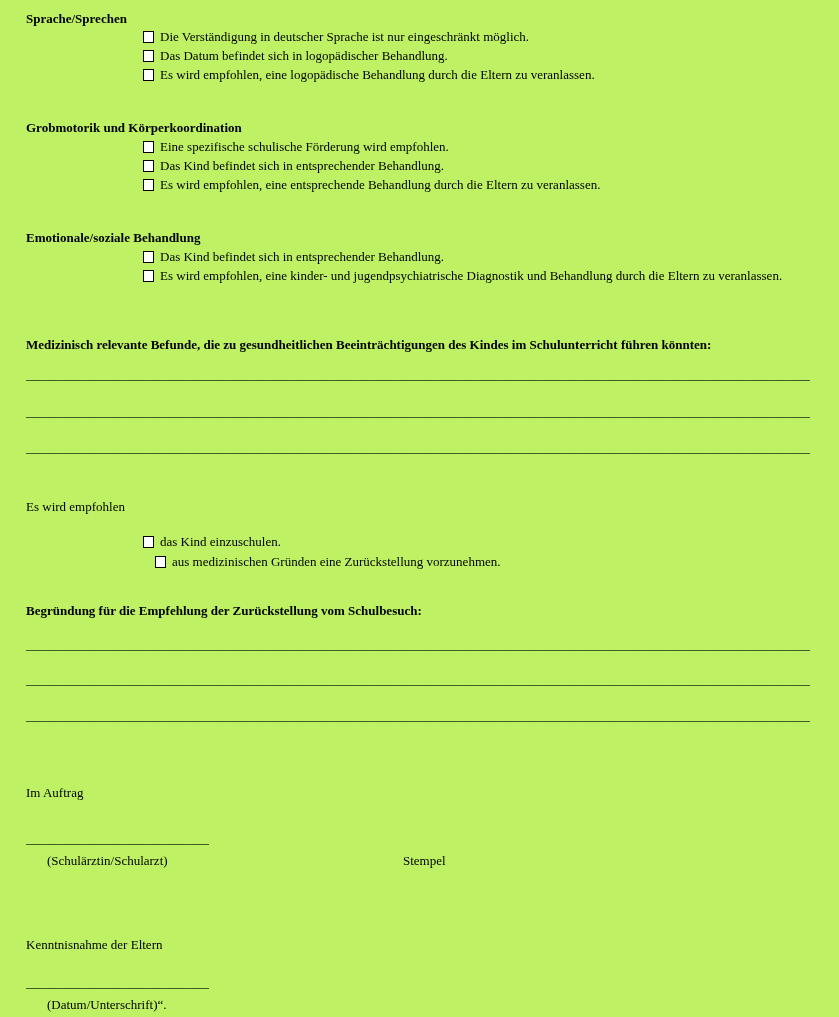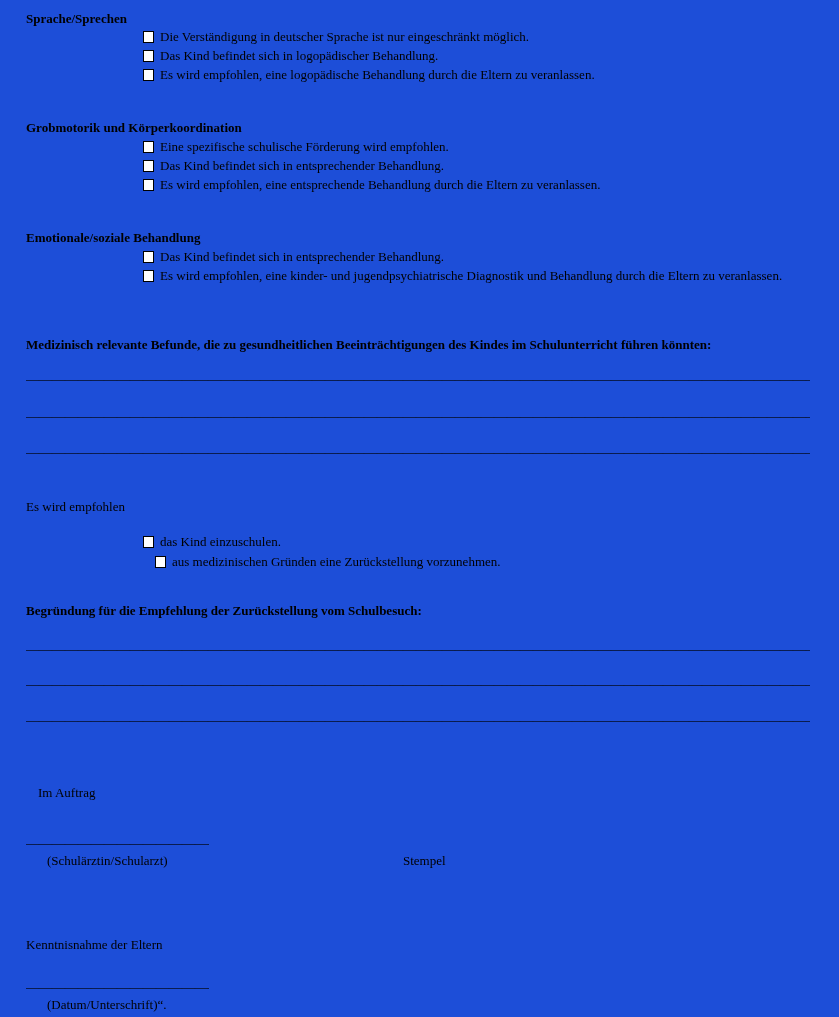--- a/index.html
+++ b/index.html
@@ -4,21 +4,21 @@
 <style>
   html, body {
     margin: 0;
     padding: 0;
     background: #ffffff;
   }
   .page {
     position: relative;
     width: 839px;
     height: 1017px;
-    background: #1d4ed8;
+    background: #bef264;
     color: #000000;
     font-family: "Liberation Serif", "DejaVu Serif", serif;
     font-size: 13px;
     line-height: 17px;
     overflow: hidden;
   }
   .abs { position: absolute; }
 
   .section-title {
     left: 26px;
@@ -70,21 +70,21 @@
 <div class="page">
 
   <div class="abs section-title" style="top:10px;">Sprache/Sprechen</div>
   <div class="abs cb-group" style="top:27px;">
     <div class="cb-row">
       <span class="cb-box"></span>
       <span class="cb-label">Die Verständigung in deutscher Sprache ist nur eingeschränkt möglich.</span>
     </div>
     <div class="cb-row">
       <span class="cb-box"></span>
-      <span class="cb-label">Das Kind befindet sich in logopädischer Behandlung.</span>
+      <span class="cb-label">Das Datum befindet sich in logopädischer Behandlung.</span>
     </div>
     <div class="cb-row">
       <span class="cb-box"></span>
       <span class="cb-label">Es wird empfohlen, eine logopädische Behandlung durch die Eltern zu veranlassen.</span>
     </div>
   </div>
 
   <div class="abs section-title" style="top:119px;">Grobmotorik und Körperkoordination</div>
   <div class="abs cb-group" style="top:137px;">
     <div class="cb-row">
@@ -130,21 +130,21 @@
       <span class="cb-label">aus medizinischen Gründen eine Zurückstellung vorzunehmen.</span>
     </div>
   </div>
 
   <div class="abs section-title" style="top:602px;">Begründung für die Empfehlung der Zurückstellung vom Schulbesuch:</div>
 
   <div class="abs fill-line long" style="top:637px;">____________________________________________________________________________________________________________________________</div>
   <div class="abs fill-line long" style="top:672px;">____________________________________________________________________________________________________________________________</div>
   <div class="abs fill-line long" style="top:708px;">____________________________________________________________________________________________________________________________</div>
 
-  <div class="abs plain-label" style="top:784px;margin-left:12px;">Im Auftrag</div>
+  <div class="abs plain-label" style="top:784px;">Im Auftrag</div>
 
   <div class="abs fill-line short" style="top:831px;">______________________________</div>
   <div class="abs caption" style="top:852px; left:47px;">(Schulärztin/Schularzt)</div>
   <div class="abs caption" style="top:852px; left:403px;">Stempel</div>
 
   <div class="abs plain-label" style="top:927px;margin-top:9px;">Kenntnisnahme der Eltern</div>
 
   <div class="abs fill-line short" style="top:975px;">______________________________</div>
   <div class="abs caption" style="top:996px; left:47px;">(Datum/Unterschrift)“.</div>
 

